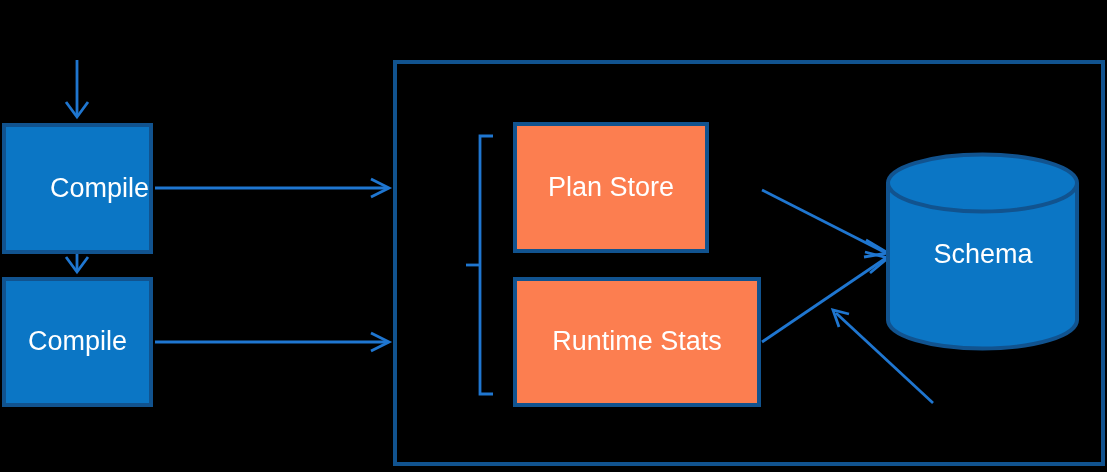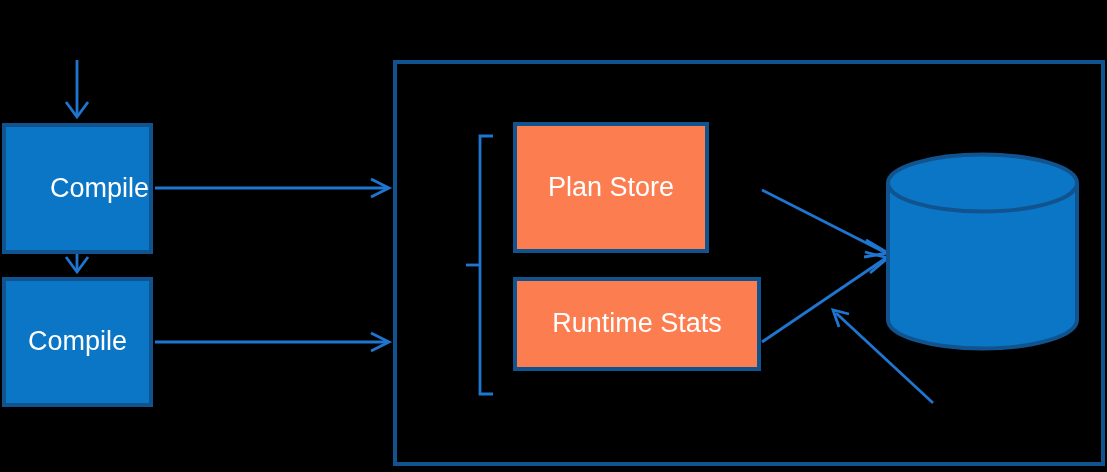--- a/index.html
+++ b/index.html
@@ -27,21 +27,21 @@
   .box.orange{background:var(--orange);}
   .container-box{
     position:absolute;box-sizing:border-box;
     border:4px solid var(--border);
     background:transparent;
   }
   #compile{left:2px;top:123px;width:151px;height:131px;justify-content:flex-end;}
   #execute{left:2px;top:277px;width:151px;height:130px;}
   #bigbox{left:393px;top:60px;width:712px;height:406px;}
   #planstore{left:513px;top:122px;width:196px;height:131px;}
-  #runtimestats{left:513px;top:277px;width:248px;height:94px;text-align:center;}
+  #runtimestats{left:513px;top:277px;width:248px;height:130px;text-align:center;}
   #cyl-label{
     position:absolute;left:888px;top:238px;width:190px;
     color:var(--text);font-size:27px;line-height:33px;text-align:center;
   }
   svg .line{stroke:var(--arrow);stroke-width:2.8;fill:none;}
   svg .shape{fill:var(--blue);stroke:var(--border);stroke-width:4;}
 </style>
 </head>
 <body>
 
@@ -89,13 +89,14 @@
 
 <div id="planstore" class="box orange">
   <span>Plan Store</span>
 </div>
 
 <div id="runtimestats" class="box orange">
   <span>Runtime Stats</span>
 </div>
 
 <div id="cyl-label">
+  <div>Schema</div>
 </div>
 
 </body></html>

